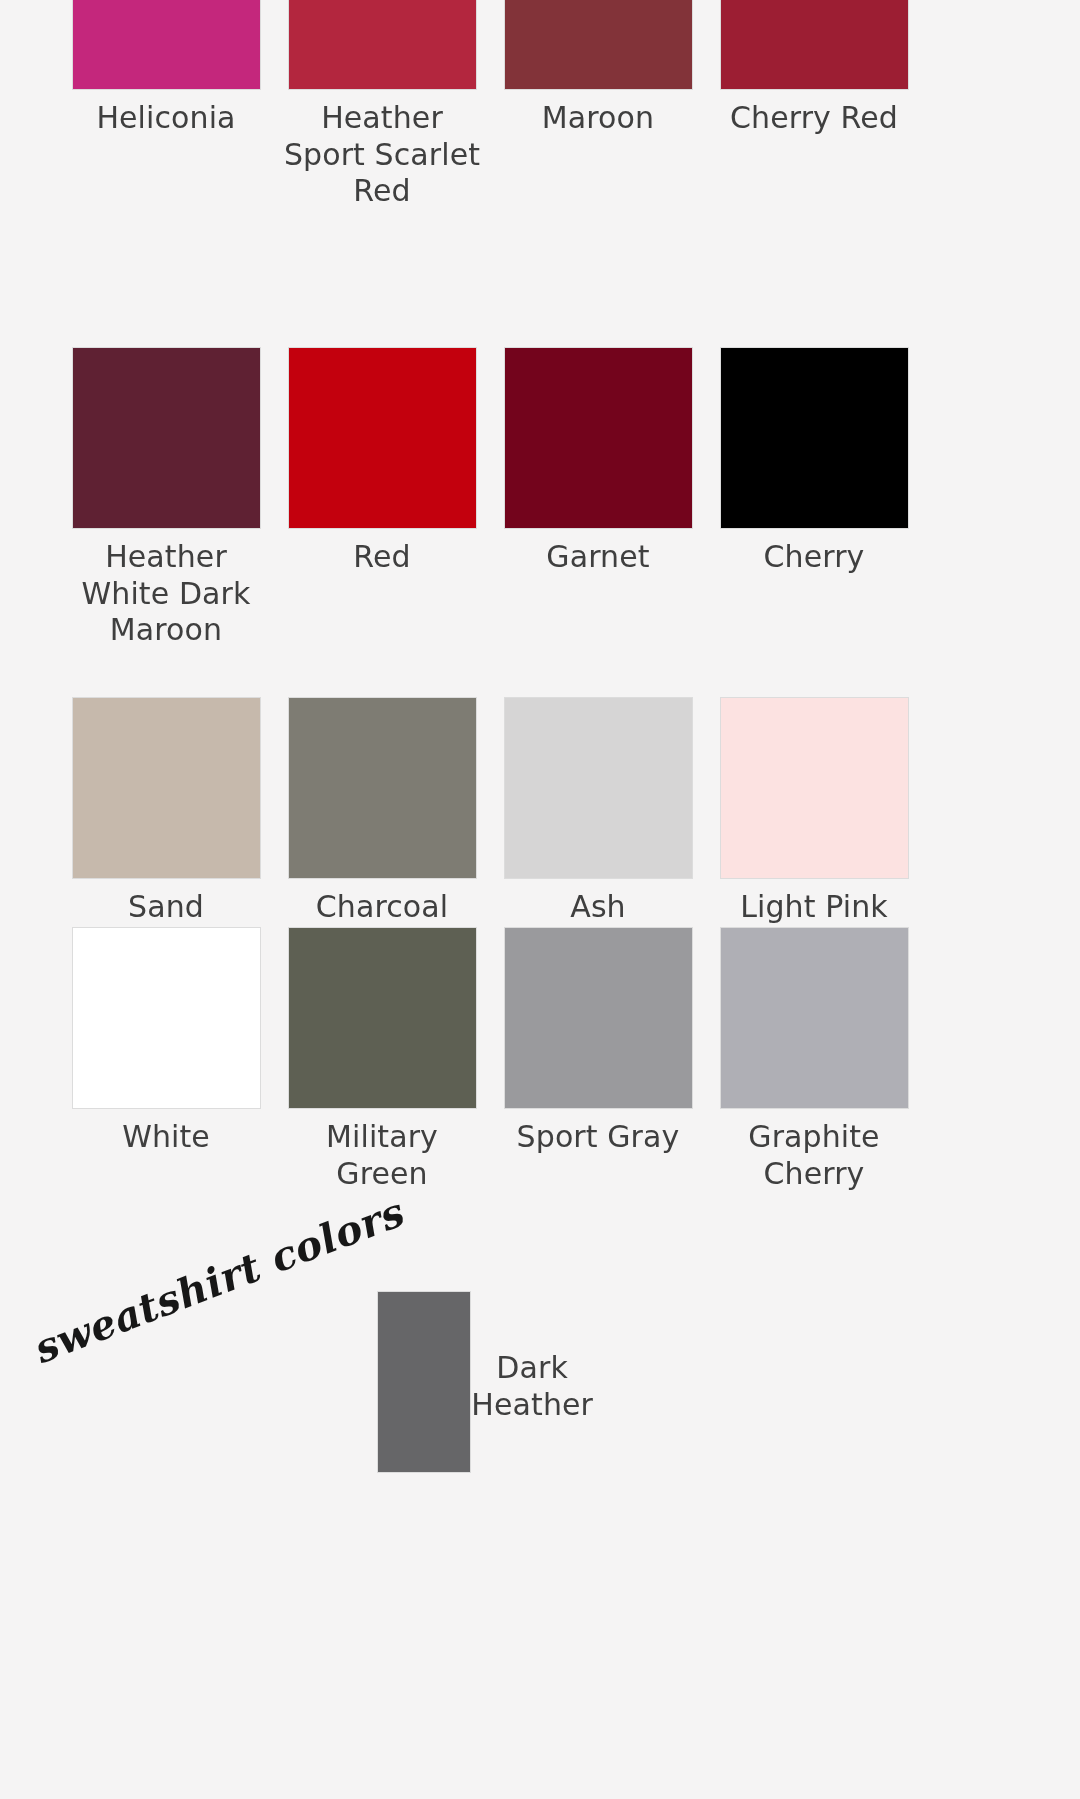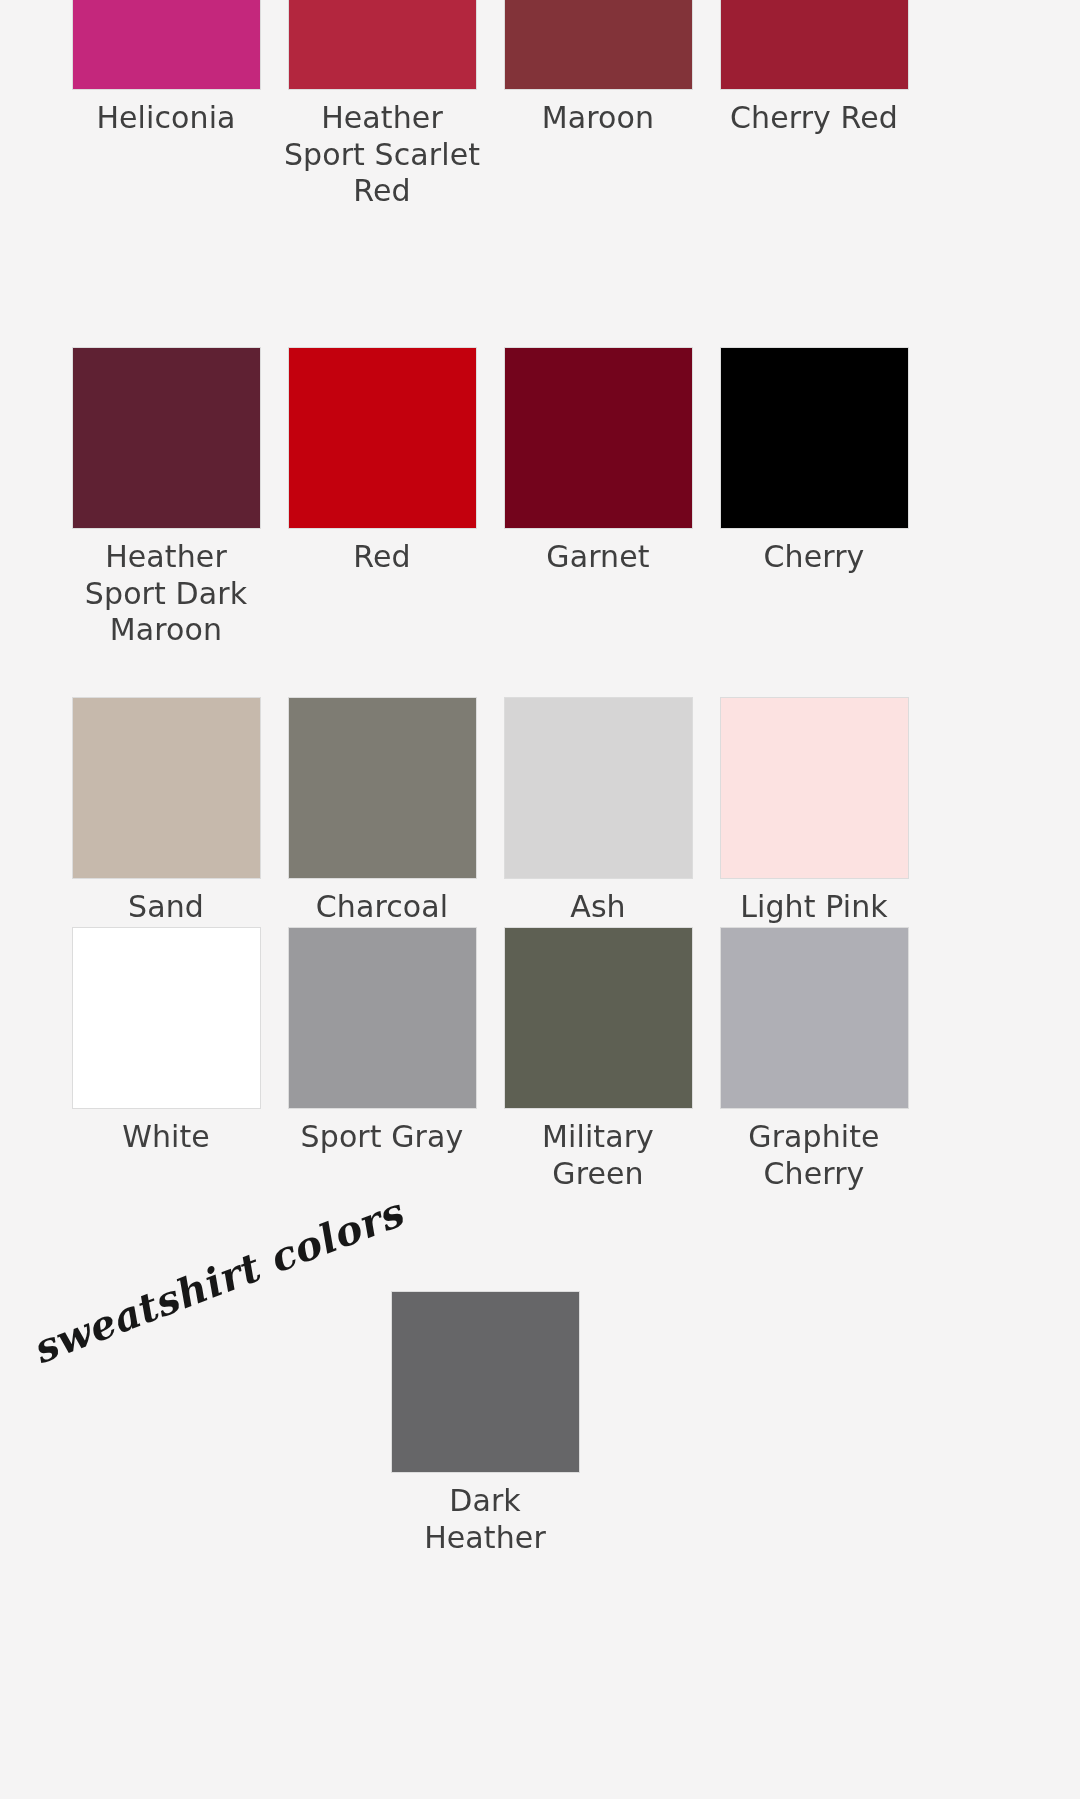--- a/index.html
+++ b/index.html
@@ -81,21 +81,21 @@
     white-space: nowrap;
     letter-spacing: 0.5px;
   }
 
   .last-cell {
     position: absolute;
     left: 377px;
     top: 1291px;
     width: 216px;
     display: flex;
-    flex-direction: column;
+    flex-direction: row;
     align-items: center;
   }
 </style>
 </head>
 <body>
 
 <div class="palette">
 
   <div class="row-pos" id="row-0">
     <div class="swatch-row">
@@ -115,21 +115,21 @@
         <span class="swatch-chip" style="background-color: rgb(156, 30, 51);"></span>
         <div class="swatch-label">Cherry Red</div>
       </div>
     </div>
   </div>
 
   <div class="row-pos" id="row-1">
     <div class="swatch-row">
       <div class="swatch-cell">
         <span class="swatch-chip" style="background-color: rgb(95, 33, 51);"></span>
-        <div class="swatch-label">Heather Sport Dark Maroon</div>
+        <div class="swatch-label">Heather White Dark Maroon</div>
       </div>
       <div class="swatch-cell">
         <span class="swatch-chip" style="background-color: rgb(195, 0, 13);"></span>
         <div class="swatch-label">Red</div>
       </div>
       <div class="swatch-cell">
         <span class="swatch-chip" style="background-color: rgb(115, 4, 28);"></span>
         <div class="swatch-label">Garnet</div>
       </div>
       <div class="swatch-cell">
@@ -160,26 +160,26 @@
     </div>
   </div>
 
   <div class="row-pos" id="row-3">
     <div class="swatch-row">
       <div class="swatch-cell">
         <span class="swatch-chip" style="background-color: rgb(255, 255, 255);"></span>
         <div class="swatch-label">White</div>
       </div>
       <div class="swatch-cell">
+        <span class="swatch-chip" style="background-color: rgb(94, 96, 83);"></span>
+        <div class="swatch-label">Military Green</div>
+      </div>
+      <div class="swatch-cell">
         <span class="swatch-chip" style="background-color: rgb(154, 154, 157);"></span>
         <div class="swatch-label">Sport Gray</div>
-      </div>
-      <div class="swatch-cell">
-        <span class="swatch-chip" style="background-color: rgb(94, 96, 83);"></span>
-        <div class="swatch-label">Military Green</div>
       </div>
       <div class="swatch-cell">
         <span class="swatch-chip" style="background-color: rgb(175, 175, 181);"></span>
         <div class="swatch-label">Graphite Cherry</div>
       </div>
     </div>
   </div>
 
   <div class="handwritten-note">sweatshirt colors</div>
 

